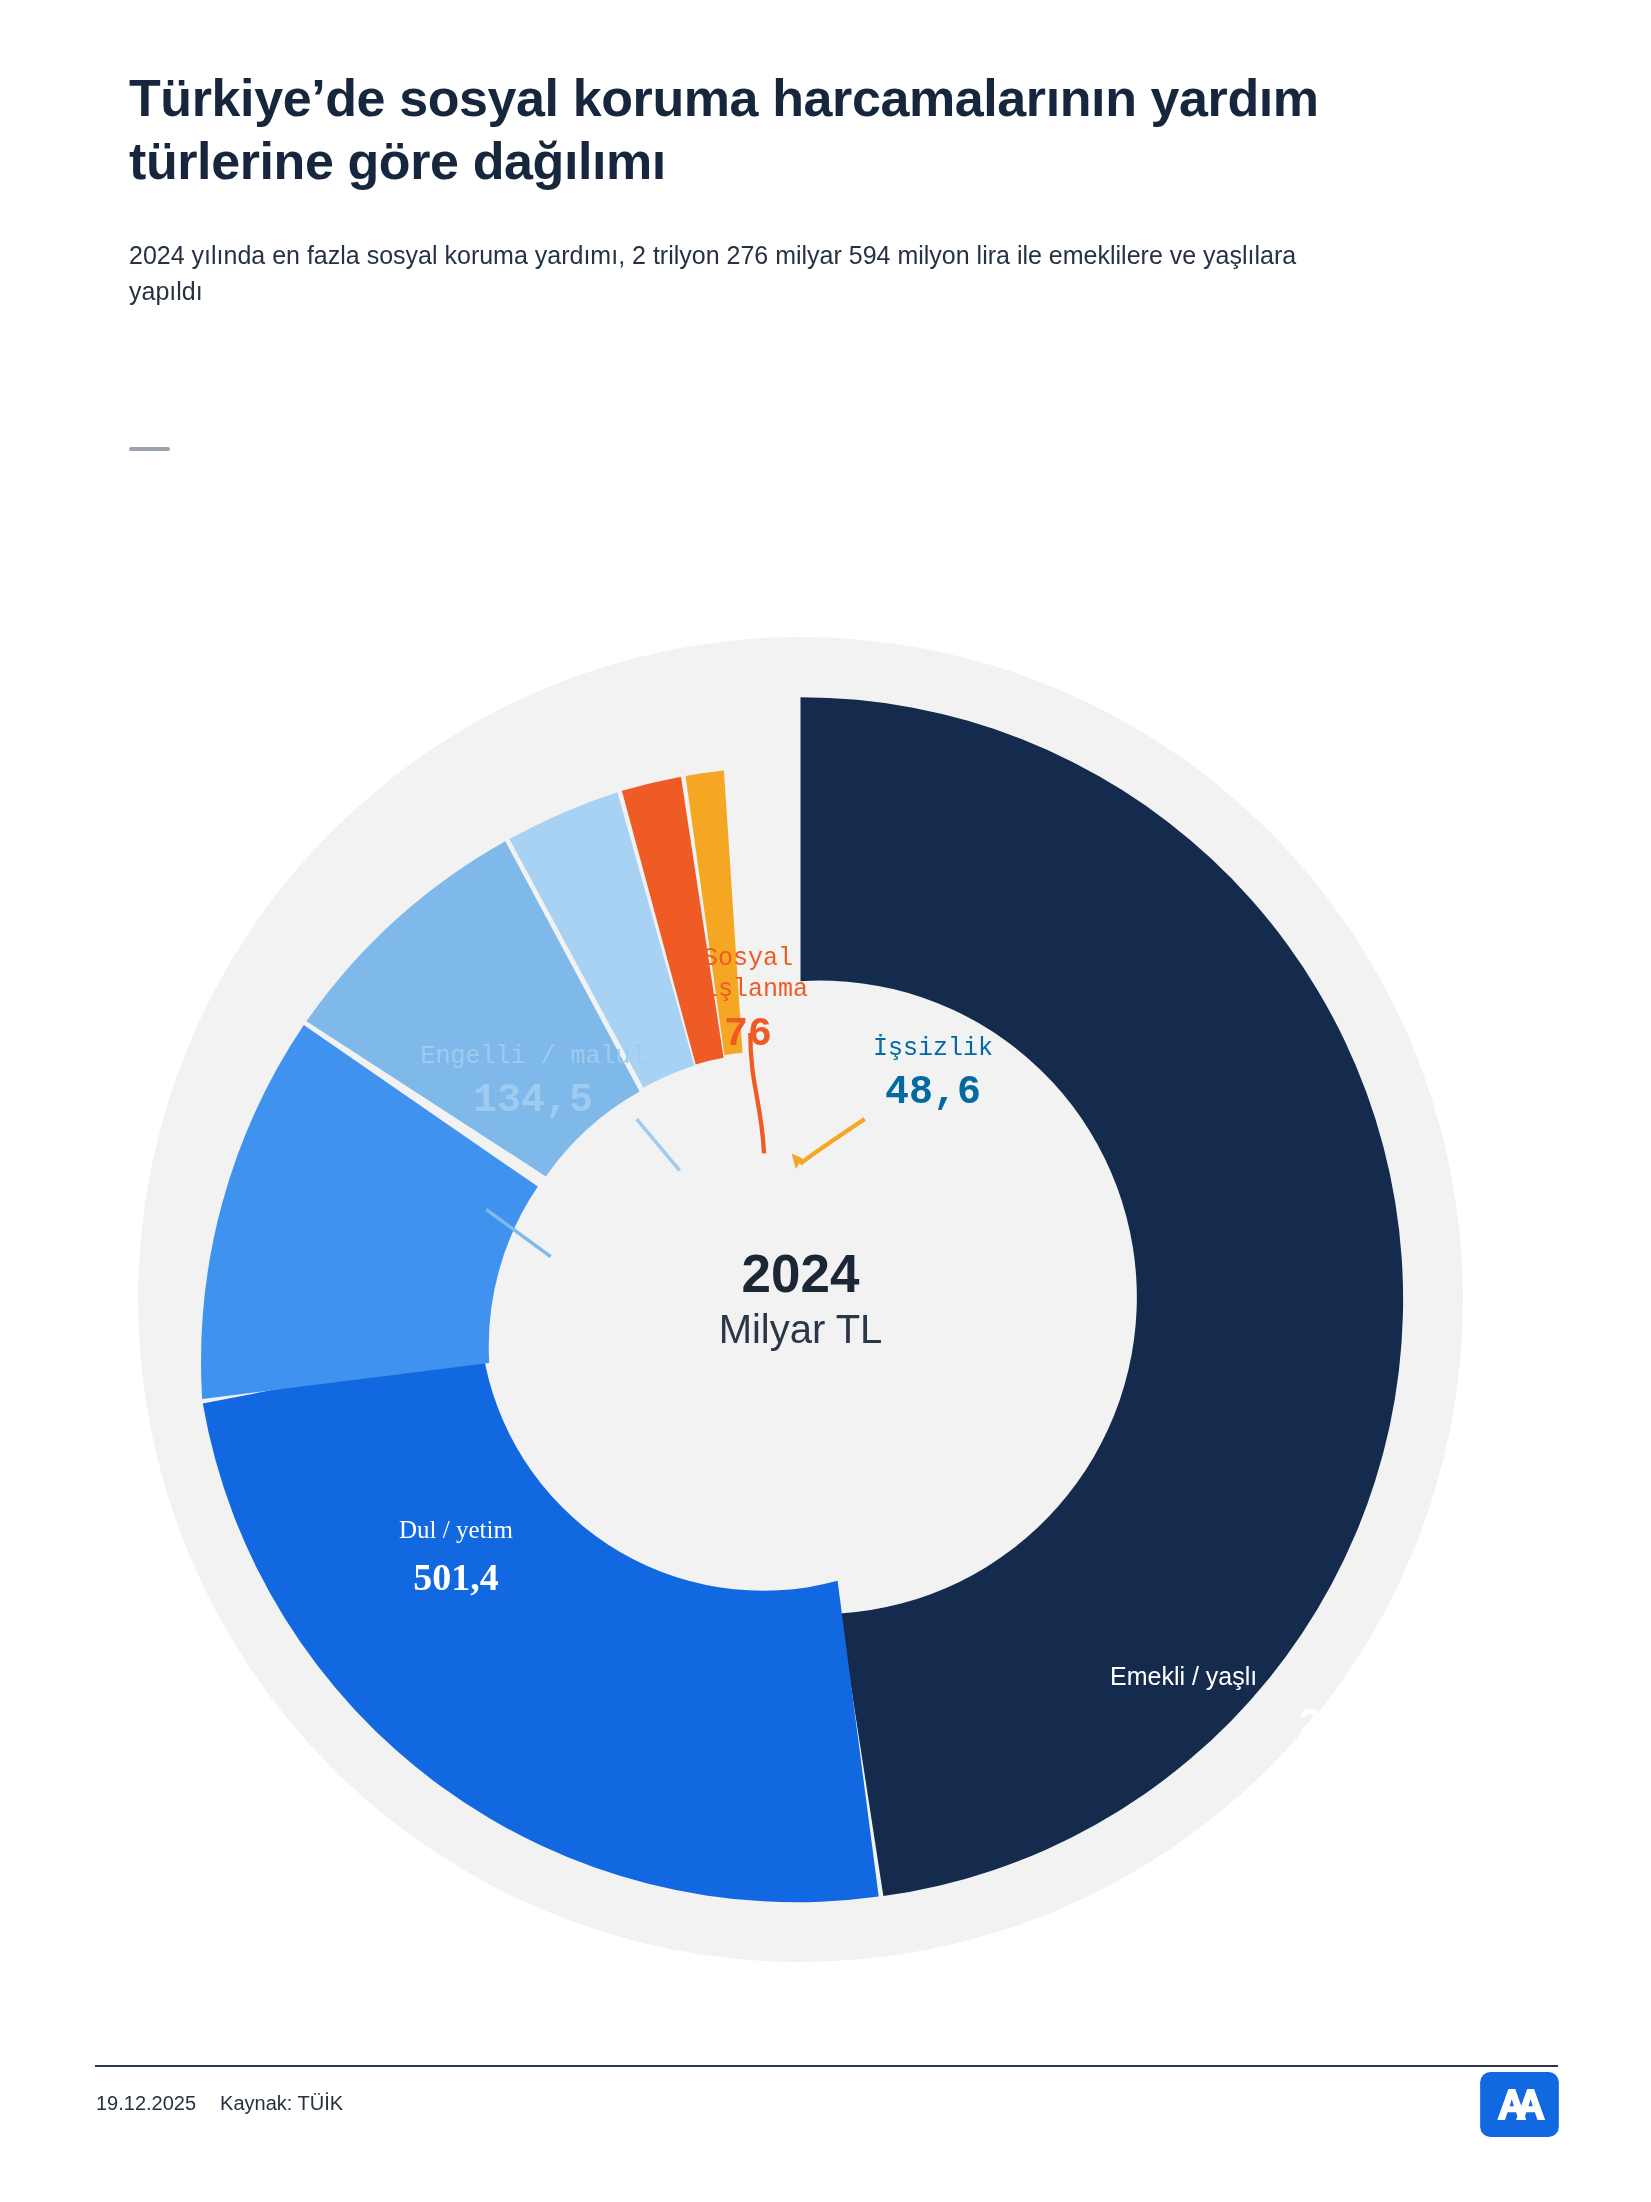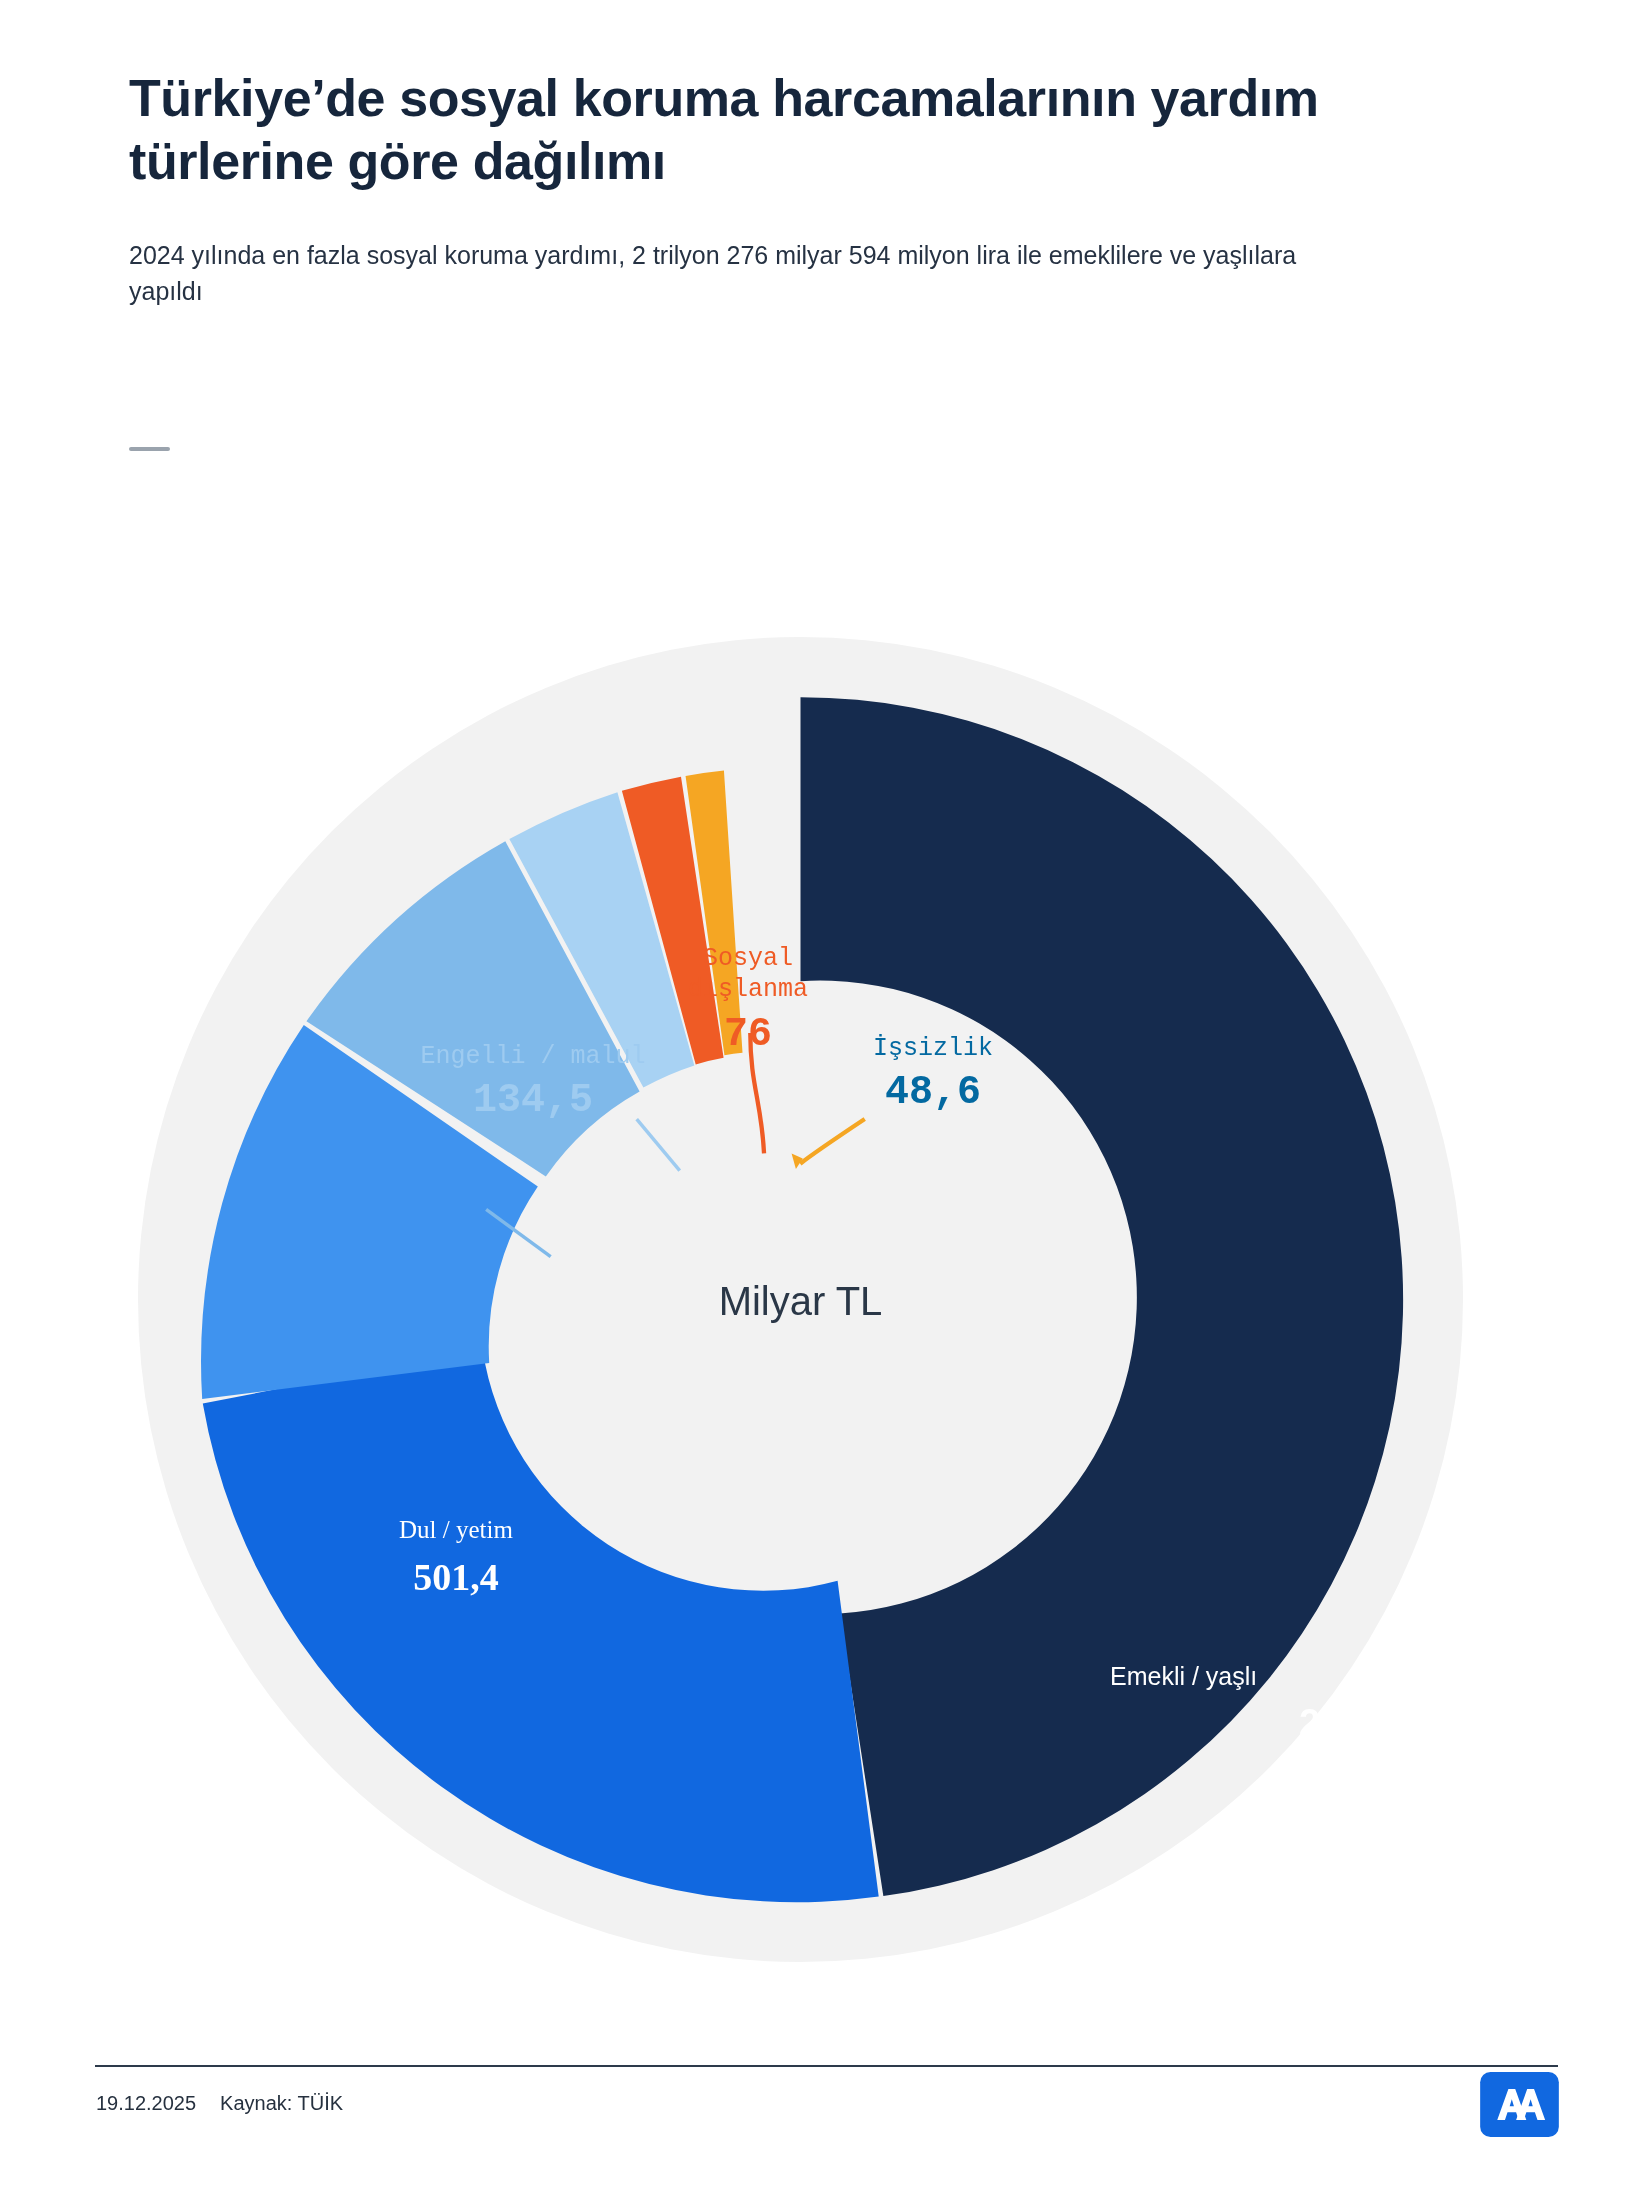--- a/index.html
+++ b/index.html
@@ -243,20 +243,21 @@
              L 680.6 489.1
              A 330 330 0 0 0 648.2 496.8 Z"></path>
 
         <path fill="#f5a623" d="M 636.4 161.5
              A 700 700 0 0 1 681.0 155.3
              L 702.6 483.3
              A 330 330 0 0 0 681.6 486.2 Z"></path>
       </svg>
 
       <div class="center-label">
+        <div class="center-year">2024</div>
         <div class="center-unit">Milyar TL</div>
       </div>
     </div>
 
     <svg class="leader" viewBox="0 0 1920 1800">
       <path d="M 565 865 L 640 920" stroke="#7fb9ea" stroke-width="4" fill="none"></path>
       <path d="M 740 760 L 790 820" stroke="#9ecbf0" stroke-width="4" fill="none"></path>
       <path d="M 872 660 C 872 720, 885 740, 888 800" stroke="#ef5b25" stroke-width="5" fill="none"></path>
       <path d="M 1005 760 C 960 790, 945 800, 930 812" stroke="#f5a623" stroke-width="5" fill="none"></path>
       <path d="M 933 806 L 920 800 L 925 818 Z" fill="#f5a623"></path>

